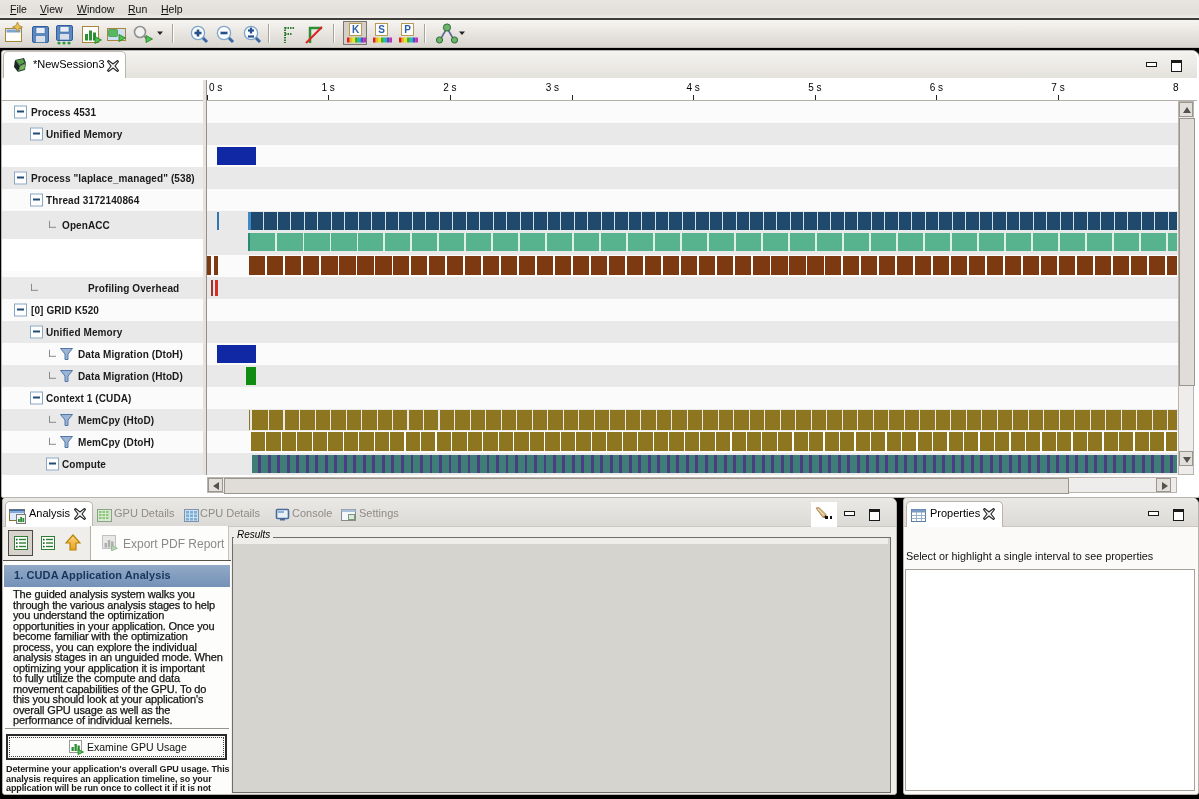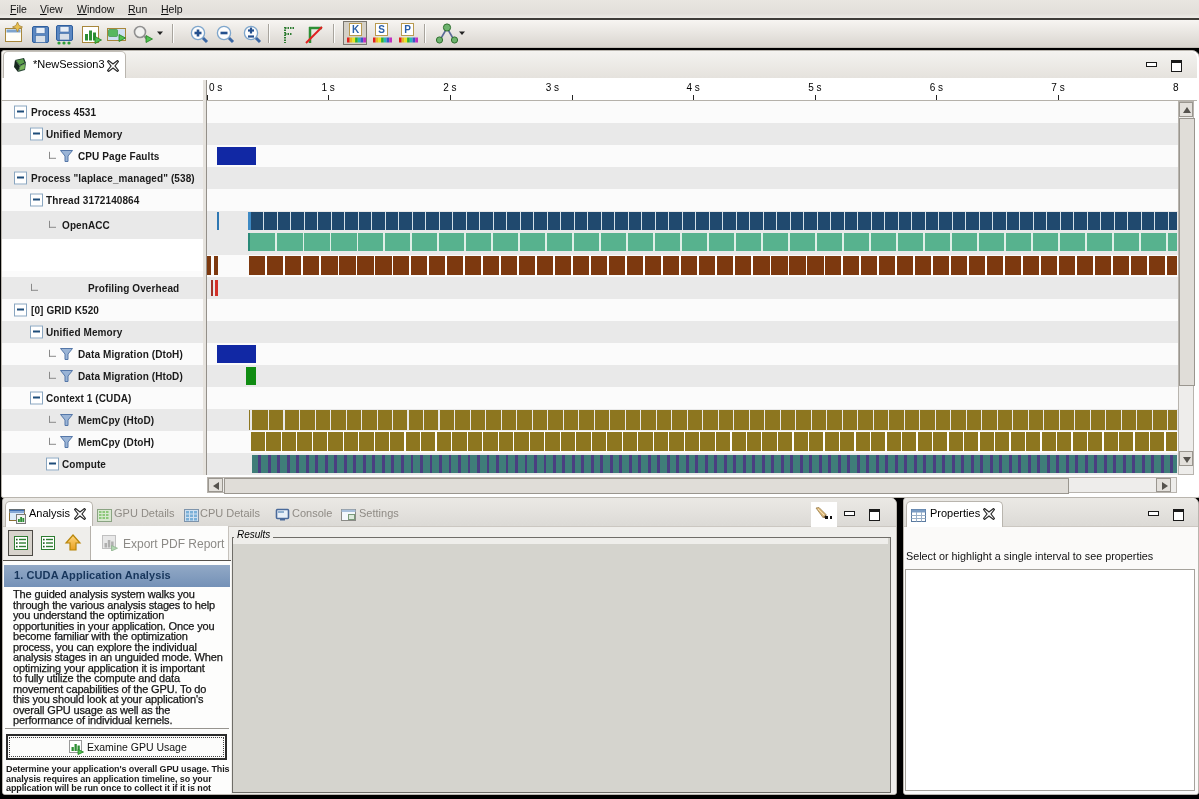--- a/index.html
+++ b/index.html
@@ -194,27 +194,20 @@
         <div class="trow" style="top:51px;height:22px;background:#fbfbfb;">
  <div class="mbox" style="left:12px;"></div>
  <div class="rowlbl" style="left:29px;">Process 4531</div>
 </div>
 <div class="brow" style="top:51px;height:22px;background:#fbfbfb;"></div>
 <div class="trow" style="top:73px;height:22px;background:#e9e9e9;">
  <div class="mbox" style="left:28px;"></div>
  <div class="rowlbl" style="left:44px;">Unified Memory</div>
 </div>
 <div class="brow" style="top:73px;height:22px;background:#e9e9e9;"></div>
-<div class="trow" style="top:95px;height:22px;background:#fbfbfb;">
- <div class="elbow" style="left:47px;"></div>
- <svg width="13" height="13" viewBox="0 0 13 13" style="position:absolute;left:58px;top:50%;transform:translateY(-50%)">
-            <path d="M0.5 1 L12.5 1 L8 6.5 L8 12 L5 12 L5 6.5 Z" fill="#9ab4d6" stroke="#5577a8" stroke-width="1"></path>
-          </svg>
- <div class="rowlbl" style="left:76px;">CPU Page Faults</div>
-</div>
 <div class="brow" style="top:95px;height:22px;background:#fbfbfb;"></div>
 <div class="trow" style="top:117px;height:22px;background:#e9e9e9;">
  <div class="mbox" style="left:12px;"></div>
  <div class="rowlbl" style="left:29px;">Process "laplace_managed" (538)</div>
 </div>
 <div class="brow" style="top:117px;height:22px;background:#e9e9e9;"></div>
 <div class="trow" style="top:139px;height:22px;background:#fbfbfb;">
  <div class="mbox" style="left:28px;"></div>
  <div class="rowlbl" style="left:44px;">Thread 3172140864</div>
 </div>

